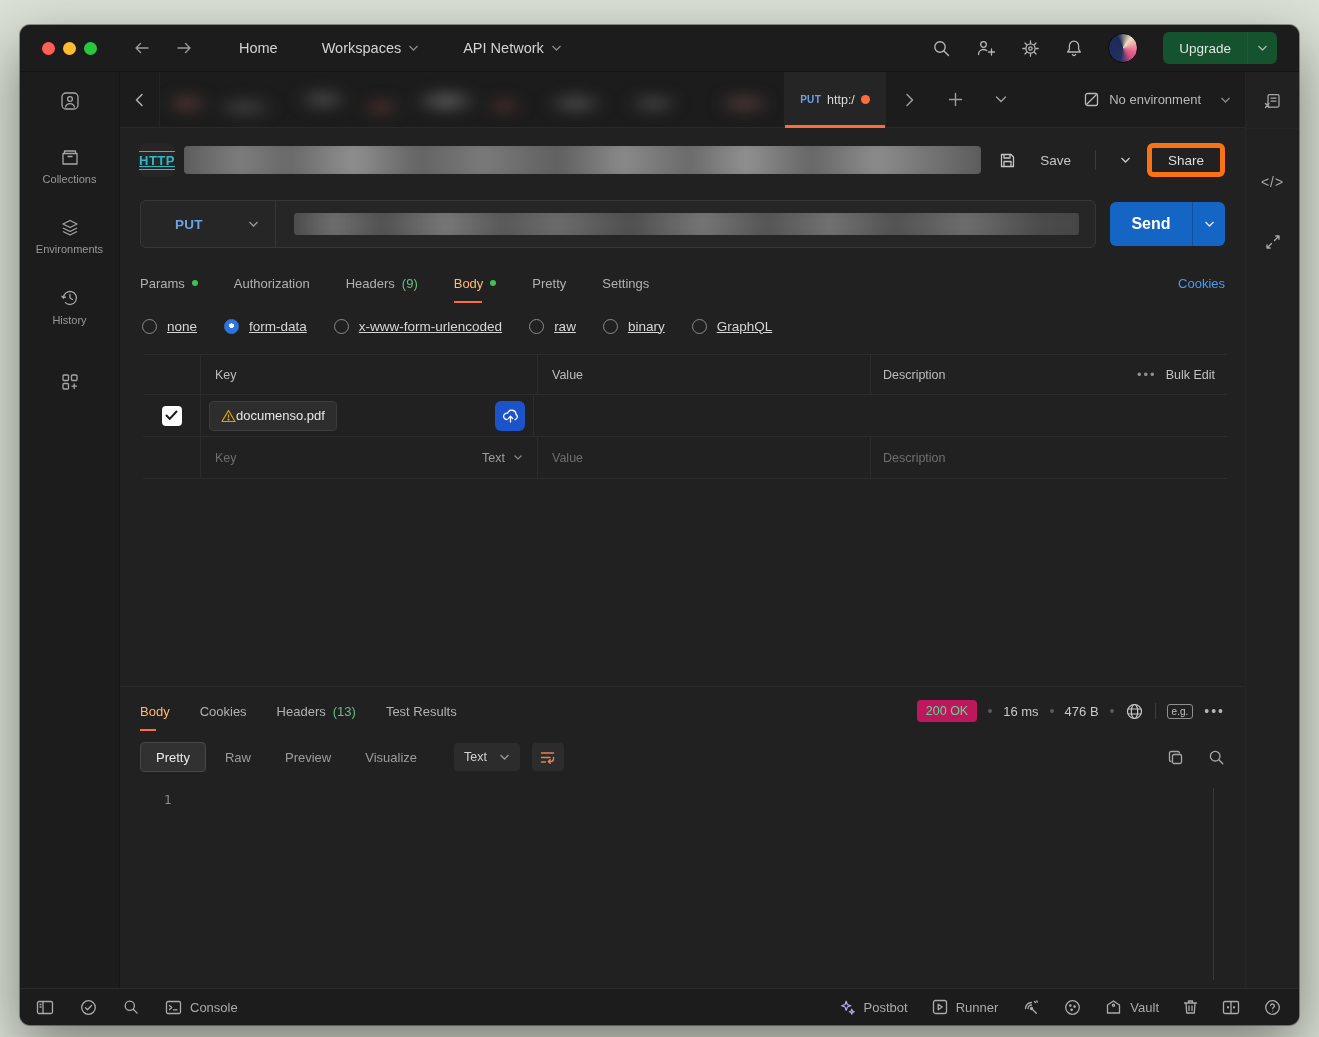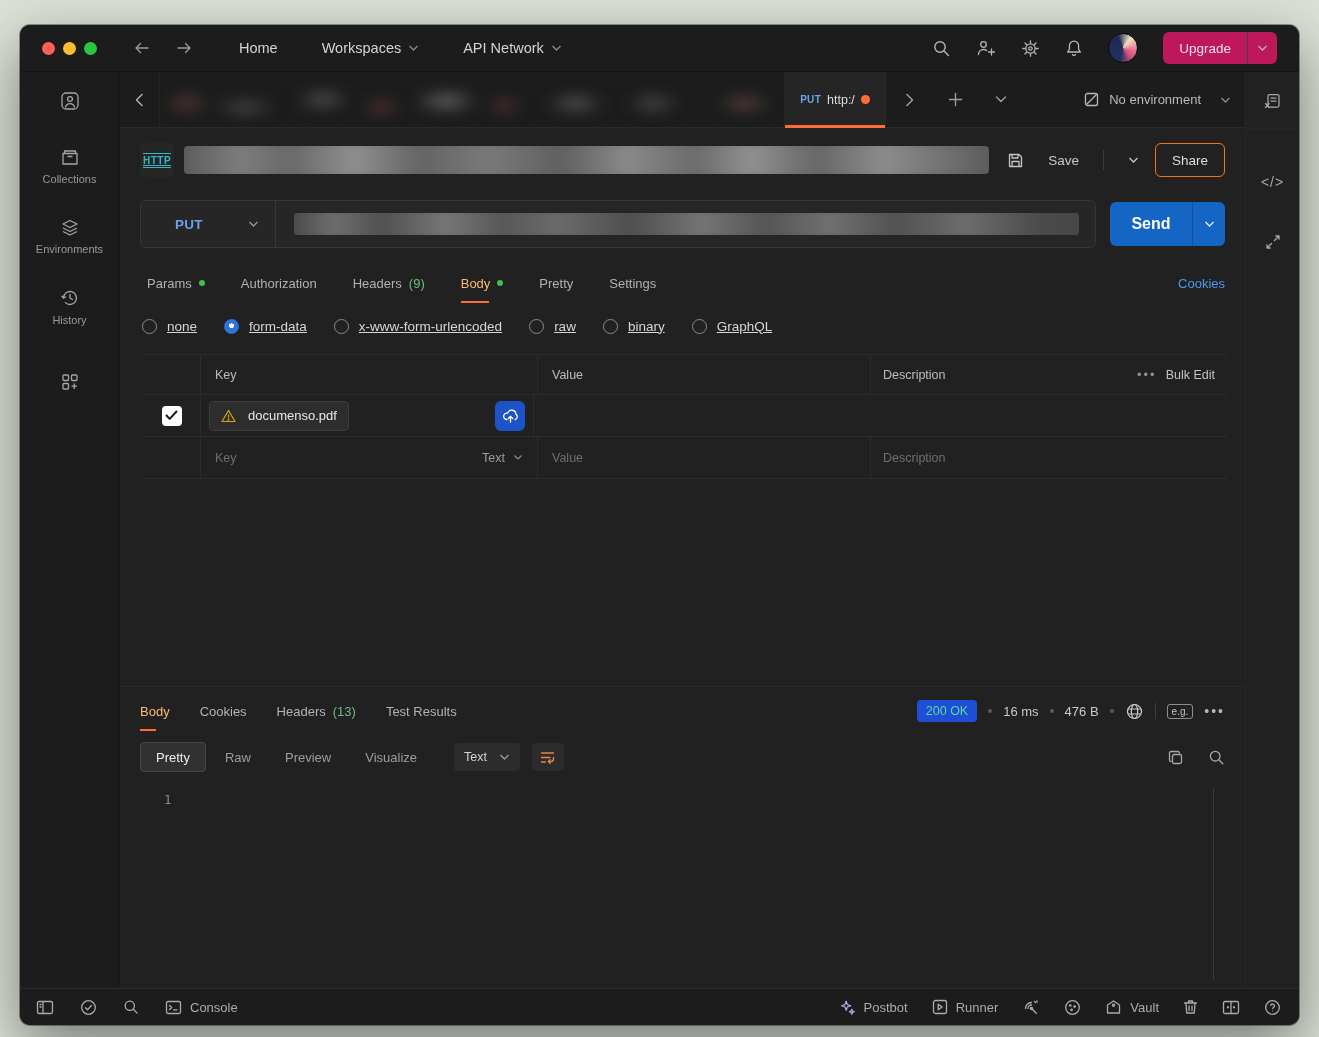--- a/index.html
+++ b/index.html
@@ -17,21 +17,21 @@
   .light { width:13px; height:13px; border-radius:50%; }
   .nav-arrows { display:flex; gap:24px; margin-left:36px; color:#9a9a9a; }
   .nav-links { display:flex; gap:44px; margin-left:46px; font-size:14.5px; color:#d4d4d4; }
   .nav-item { display:flex; align-items:center; gap:7px; cursor:default; }
   .nav-item .chev { color:#8b8b8b; }
   .tb-right { margin-left:auto; display:flex; align-items:center; gap:25px; margin-right:22px; }
   .tb-right .ic { color:#b5b5b5; }
   .avatar { width:30px; height:30px; border-radius:50%;
             background:conic-gradient(from 210deg, #22305f, #1d2a56 35%, #f0e2c0 52%, #e8638e 72%, #d5527f 80%, #22305f 95%);
             border:1px solid #0c0c0c; }
-  .upgrade { display:flex; align-items:stretch; height:32px; background:#be185d; border-radius:6px; overflow:hidden; }
+  .upgrade { display:flex; align-items:stretch; height:32px; background:#14532d; border-radius:6px; overflow:hidden; }
   .upgrade .up-main { display:flex; align-items:center; padding:0 16px; font-size:13.5px; color:#e3e3e3; }
   .upgrade .up-chev { display:flex; align-items:center; padding:0 9px; border-left:1px solid #454545; color:#bdbdbd; }
 
   
   .main { position:absolute; top:47px; left:0; right:0; bottom:37px; display:flex; }
 
   
   .rail { position:relative; width:100px; background:#1c1c1c; border-right:1px solid #171717; flex:none; }
   .rail-item { position:absolute; left:0; width:100%; display:flex; flex-direction:column; align-items:center; gap:6px; color:#a6a6a6; }
   .rail-item .lbl { font-size:11px; color:#999; }
@@ -70,45 +70,45 @@
   .ts-ic.i1 { width:46px; } .ts-ic.i2 { width:46px; } .ts-ic.i3 { width:46px; }
   .env-select { margin-left:auto; display:flex; align-items:center; gap:9px; padding:0 14px; color:#b9b9b9; font-size:13px; }
   .env-select .chev { color:#8b8b8b; margin-left:10px; }
 
   
   .workarea { position:absolute; top:56px; left:0; width:calc(100% - 54px); bottom:0; }
 
   .title-row { position:absolute; top:12px; left:20px; right:20px; height:40px; display:flex; align-items:center; }
   .http-badge { width:34px; height:34px; border-radius:6px; background:#262626; display:flex; align-items:center; justify-content:center;
                 flex:none; }
-  .http-badge .txt { color:#2fb8c6; font-size:10px; font-weight:bold; letter-spacing:.5px;
+  .http-badge .txt { color:#2fb8c6; font-size:13px; font-weight:bold; letter-spacing:.5px;
                      border-top:1px solid #2fb8c6; border-bottom:1px solid #2fb8c6; padding:1px 0; position:relative;text-decoration:underline; }
   .blurtitle { position:relative; height:28px; flex:1; margin-left:10px; margin-right:18px; border-radius:4px; overflow:hidden; background:#2e2e2e; }
   .blurtitle::before { content:""; position:absolute; inset:-10px;
       background:linear-gradient(90deg,#585858,#7d7d7d 8%,#696969 14%,#8f8f8f 22%,#646464 30%,#7a7a7a 38%,#606060 47%,#8a8a8a 55%,#6b6b6b 63%,#909090 70%,#676767 78%,#8c8c8c 86%,#6f6f6f 94%,#585858);
       filter:blur(7px); }
   .save-group { display:flex; align-items:center; gap:24px; color:#c7c7c7; font-size:13.5px; flex:none; }
   .save-sep { width:1px; height:20px; background:#3a3a3a; }
-  .share-btn { margin-left:16px; height:34px; padding:0 16px; display:flex; align-items:center; border:1px solid #f97316;
+  .share-btn { margin-left:16px; height:34px; padding:0 16px; display:flex; align-items:center; border:5px solid #f97316;
                border-radius:6px; color:#dedede; font-size:13.5px; flex:none; }
 
   .url-row { position:absolute; top:72px; left:20px; right:20px; height:48px; display:flex; align-items:center; gap:14px; }
   .url-box { flex:1; height:48px; border:1px solid #373737; background:#262626; border-radius:6px; display:flex; align-items:center; }
   .method { width:135px; display:flex; align-items:center; border-right:1px solid #373737; height:100%; }
   .method .m-label { margin-left:34px; color:#6ea2e8; font-weight:bold; font-size:13.5px; letter-spacing:.3px; }
   .method .chev { margin-left:auto; margin-right:16px; color:#9a9a9a; }
   .blururl { position:relative; flex:1; height:22px; margin:0 16px 0 18px; border-radius:3px; overflow:hidden; background:#2f2f2f; }
   .blururl::before { content:""; position:absolute; inset:-8px;
       background:linear-gradient(90deg,#464646,#6e6e6e 6%,#515151 12%,#777 20%,#585858 27%,#6b6b6b 34%,#4f4f4f 43%,#757575 52%,#555 60%,#717171 68%,#525252 76%,#6d6d6d 85%,#4b4b4b 94%,#464646);
       filter:blur(6px); }
   .send-btn { width:115px; height:44px; background:#1565c4; border-radius:6px; display:flex; align-items:stretch; overflow:hidden; flex:none; }
   .send-main { flex:1; display:flex; align-items:center; justify-content:center; color:#fff; font-weight:bold; font-size:16px; }
   .send-chev { width:33px; display:flex; align-items:center; justify-content:center; color:#dce9fb; border-left:1px solid #0f519f; }
 
-  .req-tabs { position:absolute; top:136px; left:20px; right:20px; height:38px; display:flex; align-items:center; gap:36px; font-size:13px; color:#b2b2b2;margin-left:7px; }
+  .req-tabs { position:absolute; top:136px; left:20px; right:20px; height:38px; display:flex; align-items:center; gap:36px; font-size:13px; color:#b2b2b2; }
   .rtab { position:relative; display:flex; align-items:center; gap:7px; padding:10px 0; }
   .rtab .cnt { color:#68bd84; }
   .rtab .dot { width:6px; height:6px; border-radius:50%; background:#3ec154; }
   .rtab.active { color:#fdba74; }
   .rtab.active::after { content:""; position:absolute; left:0; right:14px; bottom:-2px; height:2px; background:#ff6c37; }
   .cookies-link { margin-left:auto; color:#4c9aef; font-size:13px; }
 
   .radio-row { position:absolute; top:184px; left:22px; right:20px; height:28px; display:flex; align-items:center; gap:27px;
                font-size:13.5px; color:#d6d6d6; }
   .radio { display:flex; align-items:flex-start; gap:10px;text-decoration:underline; }
@@ -123,33 +123,33 @@
   .fc.key { width:337px; border-left:1px solid #2c2c2c; padding:0 14px; }
   .fc.val { width:333px; border-left:1px solid #2c2c2c; padding:0 8px; }
   .fc.desc { flex:1; border-left:1px solid #2c2c2c; padding:0 12px;text-align:center; }
   .fhead { height:40px; color:#bdbdbd; }
   .r1, .r2 { height:42px; }
   .bulk { margin-left:auto; display:flex; align-items:center; gap:9px; color:#c3c3c3; }
   .bulk .dots { color:#8f8f8f; letter-spacing:2px; font-size:13px; }
   .checkbox { width:20px; height:20px; border-radius:4px; background:#fff; display:flex; align-items:center; justify-content:center; }
   .type-dd { margin-left:auto; display:flex; align-items:center; gap:8px; color:#9d9d9d; font-size:12.5px; }
   .type-dd .chev { color:#8a8a8a; }
-  .file-chip { display:flex; align-items:center; gap:12px; height:30px; padding:0 11px; background:#2d2d2d;
+  .file-chip { display:flex; align-items:center; gap:0; height:30px; padding:0 11px; background:#2d2d2d;
                border:1px solid #3b3b3b; border-radius:4px; color:#e8e8e8; font-size:13px; }
   .warn { color:#d9a511; }
   .upload-btn { margin-left:auto; width:30px; height:30px; border-radius:6px; background:#1d53c8;
                 display:flex; align-items:center; justify-content:center; color:#fff; }
   .ph { color:#6f6f6f; }
 
   
   .resp-divider { position:absolute; top:558px; left:0; right:0; height:1px; background:#2b2b2b; }
   .resp-head { position:absolute; top:562px; left:20px; right:20px; height:42px; display:flex; align-items:center; gap:30px;
                font-size:13px; color:#b2b2b2; }
   .resp-meta { margin-left:auto; display:flex; align-items:center; gap:11px; color:#c9c9c9; font-size:13px; }
-  .status-badge { background:#1d4ed8; color:#5bdb96; font-size:12.5px; padding:4px 9px; border-radius:4px; }
+  .status-badge { background:#be185d; color:#5bdb96; font-size:12.5px; padding:4px 9px; border-radius:4px; }
   .msep { width:4px; height:4px; border-radius:50%; background:#5a5a5a; }
   .vline { width:1px; height:16px; background:#3d3d3d; }
   .eg-box { border:1px solid #8f8f8f; border-radius:3px; font-size:10px; color:#c0c0c0; padding:1px 4px; }
   .more-dots { color:#b5b5b5; letter-spacing:2px; font-size:14px; }
 
   .resp-toolbar { position:absolute; top:612px; left:20px; right:20px; height:34px; display:flex; align-items:center; }
   .seg { display:flex; align-items:center; gap:4px; }
   .seg-item { height:30px; padding:0 15px; display:flex; align-items:center; border-radius:4px; color:#9d9d9d; font-size:13px; }
   .seg-item.active { background:#313131; border:1px solid #474747; color:#ececec; }
   .fmt-dd { margin-left:22px; height:28px; background:#2c2c2c; border-radius:4px; padding:0 10px; display:flex; align-items:center;

